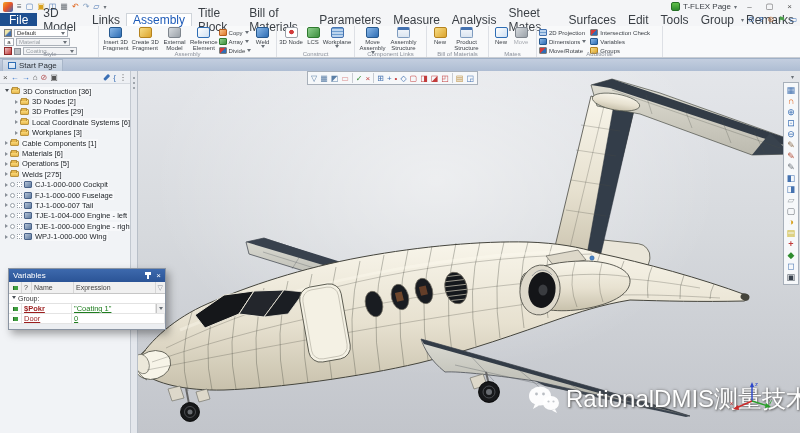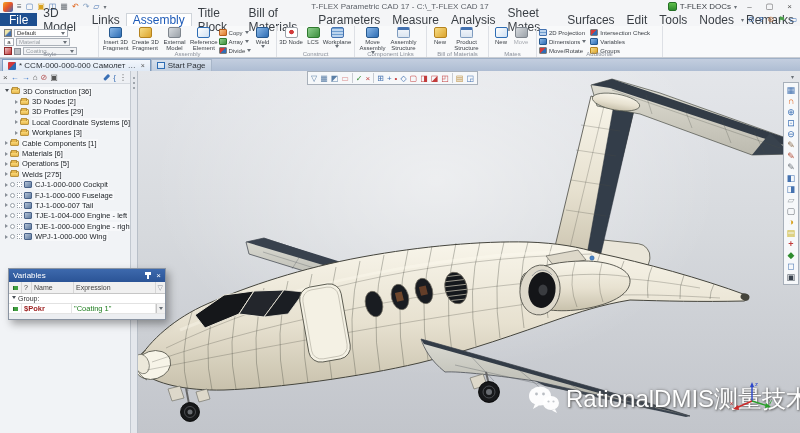--- a/index.html
+++ b/index.html
@@ -103,21 +103,21 @@
   .vtitle { height:13px; background:linear-gradient(#3d69ad,#2b5496); color:#fff; font-size:8px; display:flex; align-items:center; padding:0 4px; gap:3px; }
   .vtitle .sp { flex:1; }
   .pinic { width:2px; height:7px; background:#fff; position:relative; margin-right:4px; }
   .pinic::before { content:""; position:absolute; top:0; left:-2px; width:6px; height:3px; background:#fff; }
   .vclose { font-size:8px; color:#fff; }
   .vhead { height:12px; display:flex; align-items:center; background:#f0f0f0; border-bottom:1px solid #c6c6c6; font-size:7px; color:#444; }
   .vhc { padding:0 2px; border-right:1px solid #d6d6d6; height:100%; display:flex; align-items:center; }
   .vflag { width:5px; height:4px; background:#3f9f3f; border-left:1px solid #2a6a2a; flex:none; }
   .vgrow { height:10px; display:flex; align-items:center; gap:2px; background:#fff; border-bottom:1px solid #e2e2e2; font-size:7px; color:#333; padding-left:3px; }
   .vrow { height:10px; display:flex; align-items:stretch; background:#fff; border-bottom:1px solid #e4e4e4; font-size:7.5px; }
-  .vcell { display:flex; align-items:center; border-right:1px solid #e4e4e4; padding:0 2px; }
+  .vcell { display:flex; align-items:center; border-right:1px solid #e4e4e4; padding:0 2px;text-decoration:underline; }
   .c-flag { width:13px; justify-content:center; }
   .c-name { width:50px; color:#9b1d1d; }
   .c-expr { flex:1; color:#1e7d1e; position:relative; }
   .vdrop { width:9px; background:#f0f0f0; border-left:1px solid #c6c6c6; display:flex; align-items:center; justify-content:center; }
   .vfoot { height:5px; background:#eceef1; }
   .b { font-weight:bold; }
 </style>
 </head>
 <body>
 
@@ -129,25 +129,24 @@
       <span class="qic" style="color:#4a4f55">≡</span>
       <span class="qic" style="color:#4472b0">▢</span>
       <span class="qic" style="color:#d9a21f">▣</span>
       <span class="qic" style="color:#4472b0">◫</span>
       <span class="qic" style="color:#6a7077">▦</span>
       <span class="qic" style="color:#e0661f">↶</span>
       <span class="qic" style="color:#8aa4c4">↷</span>
       <span class="qic" style="color:#4472b0">▱</span>
       <span class="qic" style="color:#6a7077;font-size:6px">▾</span>
     </div>
-    <div class="apptitle">T-FLEX Parametric CAD 17 - C:\_T-FLEX CAD 17</div>
     <div class="tbright">
       <span class="docsbtn">
         <span class="docsic"></span>
-        <span>T-FLEX DOCs</span>
+        <span>T-FLEX Page</span>
         <span style="font-size:6px;color:#6a7077">▾</span>
       </span>
       <span class="wbtn">–</span>
       <span class="wbtn">▢</span>
       <span class="wbtn">×</span>
     </div>
   </div>
 
   <div class="tabrow">
     <span class="rtab file">File</span>
@@ -156,21 +155,21 @@
     <span class="rtab active">Assembly</span>
     <span class="rtab">Title Block</span>
     <span class="rtab">Bill of Materials</span>
     <span class="rtab">Parameters</span>
     <span class="rtab">Measure</span>
     <span class="rtab">Analysis</span>
     <span class="rtab">Sheet Mates</span>
     <span class="rtab">Surfaces</span>
     <span class="rtab">Edit</span>
     <span class="rtab">Tools</span>
-    <span class="rtab">Nodes</span>
+    <span class="rtab">Group</span>
     <span class="rtab">Remarks</span>
     <span class="tabrowicons">
       <span style="color:#6a7077;font-size:6px">▾</span>
       <span style="color:#3a6fb5">⊙</span>
       <span style="color:#3a6fb5;font-weight:bold">?</span>
       <span style="color:#b06a3a">⊛</span>
       <span style="color:#4aa04a">⚑</span>
       <span style="color:#3a6fb5">▭</span>
     </span>
   </div>
@@ -328,25 +327,20 @@
         <div class="smallbtn">
             <span class="ic-s cube-y"></span>
             <span>Groups</span>
           </div>
       </div>
       <div class="glabel">Additional</div>
     </div>
   </div>
 
   <div class="doctabs">
-    <div class="dtab active">
-      <span class="dicon"></span>
-      <span>* CCM-000-000-000 Самолет …</span>
-      <span class="dclose">×</span>
-    </div>
     <div class="dtab idle">
       <span class="spicon"></span>
       <span>Start Page</span>
     </div>
   </div>
 
   <div class="main">
 
     <div class="treepanel">
       <div class="ttool">
@@ -655,16 +649,23 @@
     <div class="vrow">
       <span class="vcell c-flag">
           <span class="vflag"></span>
         </span>
       <span class="vcell c-name b">$Pokr</span>
       <span class="vcell c-expr">"Coating 1"</span>
       <span class="vdrop">
           <span class="caret"></span>
         </span>
     </div>
+    <div class="vrow">
+      <span class="vcell c-flag">
+          <span class="vflag"></span>
+        </span>
+      <span class="vcell c-name">Door</span>
+      <span class="vcell c-expr">0</span>
+    </div>
     <div class="vfoot"></div>
   </div>
 
 </div>
 
 </body></html>

